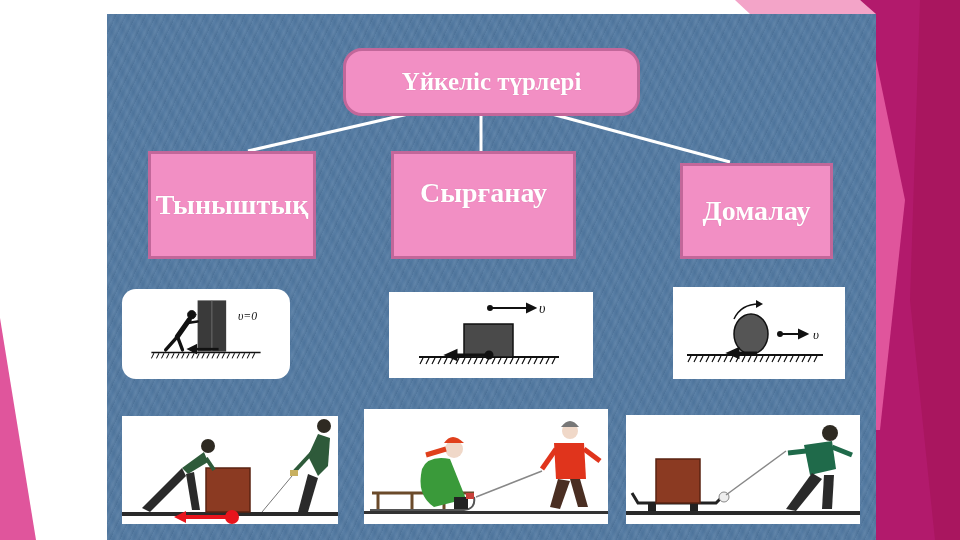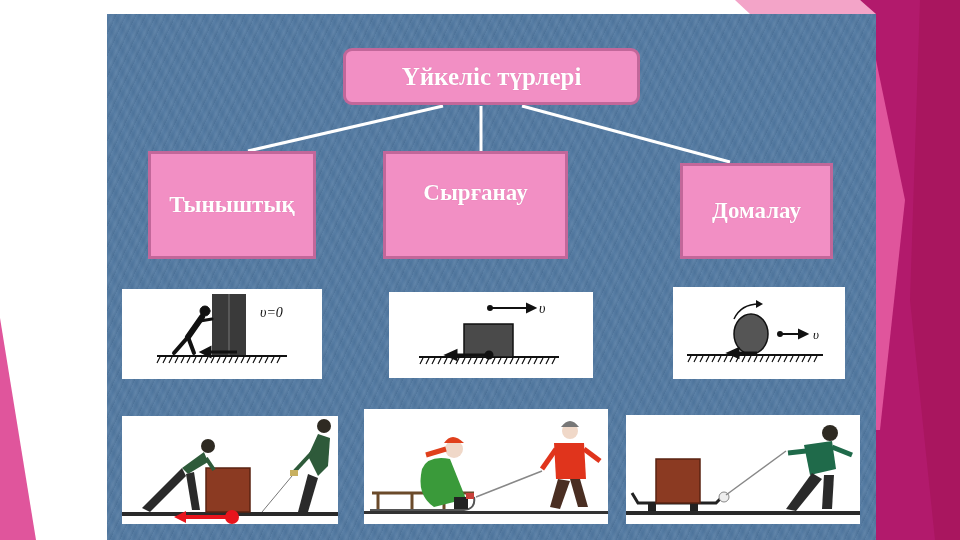--- a/index.html
+++ b/index.html
@@ -6,22 +6,22 @@
   body{width:960px;height:540px;position:relative;overflow:hidden;background:#ffffff;font-family:"Liberation Serif","DejaVu Serif",serif;}
   .deco{position:absolute;left:0;top:0;width:960px;height:540px;}
   .panel{position:absolute;left:107px;top:14px;width:769px;height:526px;
     background:#4f77a0;
     background-image:
       repeating-linear-gradient(115deg, rgba(255,255,255,0.05) 0px, rgba(255,255,255,0.0) 3px, rgba(255,255,255,0.07) 6px, rgba(0,0,0,0.03) 9px),
       repeating-linear-gradient(60deg, rgba(255,255,255,0.03) 0px, rgba(0,0,0,0.03) 5px, rgba(255,255,255,0.04) 11px);
   }
   .lines{position:absolute;left:0;top:0;width:960px;height:540px;pointer-events:none;}
   .box{position:absolute;background:#f28fc4;border:3px solid #c2679a;box-sizing:border-box;color:#ffffff;font-weight:bold;display:flex;align-items:center;justify-content:center;text-shadow:0 0 1px rgba(160,60,110,0.4);}
-  .box.root{left:343px;top:48px;width:297px;height:57px;border-radius:9px;font-size:25px;}
-  .box.child{font-size:23px;}
+  .box.root{left:343px;top:48px;width:297px;height:68px;border-radius:19px;font-size:25px;}
+  .box.child{font-size:28px;}
   .pic{position:absolute;background:#ffffff;}
   .pic svg{width:100%;height:100%;display:block;}
 </style>
 </head>
 <body>
 
 <svg class="deco" viewBox="0 0 960 540">
   <polygon points="0,318 0,540 36,540" fill="#e0559c"></polygon>
   <polygon points="735,0 860,0 880,14 750,14" fill="#f3a4c8"></polygon>
   <polygon points="860,0 960,0 960,540 876,540 876,14" fill="#b21a6c"></polygon>
@@ -37,28 +37,28 @@
   <line x1="522" y1="106" x2="730" y2="162" stroke="#ffffff" stroke-width="3"></line>
 </svg>
 
 <div class="box root">
   <span>Үйкеліс түрлері</span>
 </div>
 
 <div class="box child" style="left:148px;top:151px;width:168px;height:108px;">
   <span>Тыныштық</span>
 </div>
-<div class="box child" style="left:383px;top:151px;width:185px;height:108px;padding-bottom:24px;align-items:center;">
+<div class="box child" style="left:391px;top:151px;width:185px;height:108px;padding-bottom:24px;align-items:center;">
   <span>Сырғанау</span>
 </div>
 <div class="box child" style="left:680px;top:163px;width:153px;height:96px;padding-top:0;">
   <span>Домалау</span>
 </div>
 
-<div class="pic" style="left:122px;top:289px;width:200px;height:90px;">
+<div class="pic" style="left:122px;top:289px;width:168px;height:90px;border-radius:14px;">
   <svg viewBox="0 0 200 90">
     <g stroke="#111" stroke-width="1.2">
       <line x1="35" y1="67" x2="165" y2="67" stroke-width="2"></line>
       <path d="M38 68 l-3 6 M44 68 l-3 6 M50 68 l-3 6 M56 68 l-3 6 M62 68 l-3 6 M68 68 l-3 6 M74 68 l-3 6 M80 68 l-3 6 M86 68 l-3 6 M92 68 l-3 6 M98 68 l-3 6 M104 68 l-3 6 M110 68 l-3 6 M116 68 l-3 6 M122 68 l-3 6 M128 68 l-3 6 M134 68 l-3 6 M140 68 l-3 6 M146 68 l-3 6 M152 68 l-3 6 M158 68 l-3 6"></path>
     </g>
     <rect x="90" y="5" width="34" height="61" fill="#3a3a3a"></rect>
     <line x1="107" y1="5" x2="107" y2="66" stroke="#777" stroke-width="1"></line>
     <g fill="#111" stroke="#111" stroke-linecap="round">
       <circle cx="83" cy="22" r="5"></circle>
       <line x1="80" y1="28" x2="66" y2="48" stroke-width="6"></line>

